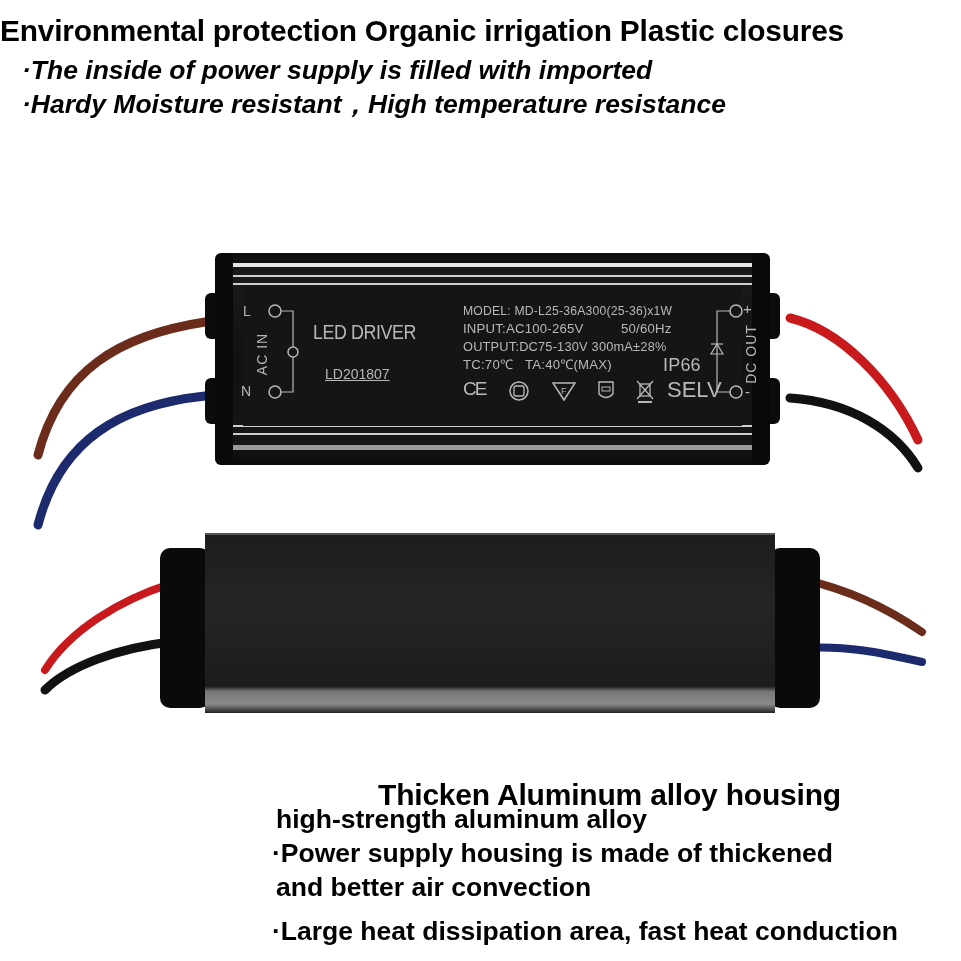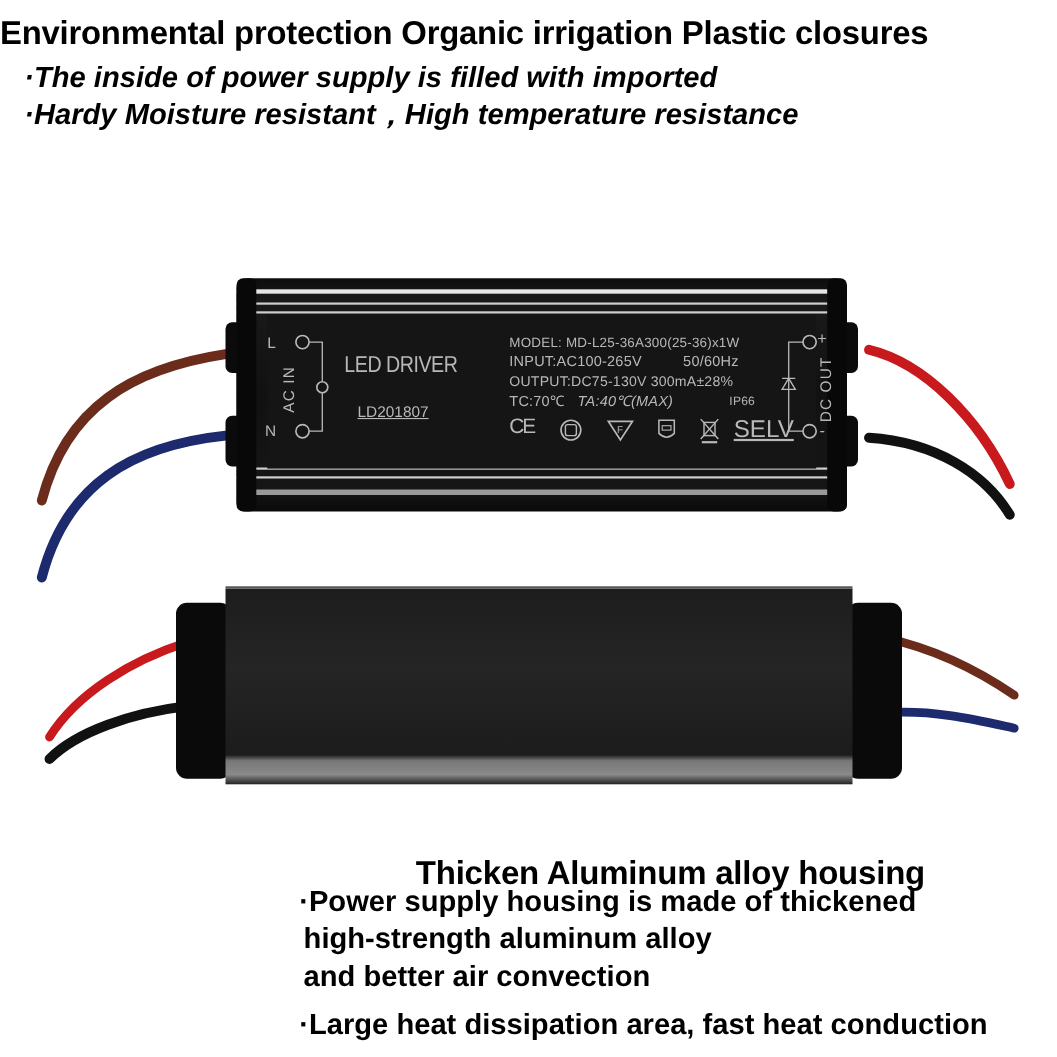--- a/index.html
+++ b/index.html
@@ -91,22 +91,22 @@
 
       <div class="abs" style="left:180px; top:16px;margin-left:40px;">
         <div class="label-text spec" style="position:relative; font-size:12.2px;">MODEL: MD-L25-36A300(25-36)x1W</div>
         <div style="position:relative; height:18px;">
           <span class="label-text spec" style="left:0;">INPUT:AC100-265V</span>
           <span class="label-text spec" style="left:158px;text-align:right;">50/60Hz</span>
         </div>
         <div class="label-text spec" style="position:relative; font-size:12.8px;">OUTPUT:DC75-130V 300mA±28%</div>
         <div style="position:relative; height:18px;">
           <span class="label-text spec" style="left:0;">TC:70℃</span>
-          <span class="label-text spec" style="left:62px;font-style:italic;">TA:40℃(MAX)</span>
-          <span class="label-text spec" style="left:200px; font-size:11px;">IP66</span>
+          <span class="label-text spec" style="left:62px;">TA:40℃(MAX)</span>
+          <span class="label-text spec" style="left:200px; font-size:18px;">IP66</span>
         </div>
         <div style="position:relative; height:30px; margin-top:2px;">
           <span class="label-text" style="left:0; top:2px; font-size:19px; letter-spacing:-2px;">CE</span>
           <svg class="abs" style="left:45px; top:4px;" width="22" height="22">
               <circle cx="11" cy="11" r="9" stroke="#b8b8b8" stroke-width="1.5" fill="none"></circle>
               <rect x="6" y="6" width="10" height="10" rx="2" stroke="#b8b8b8" stroke-width="1.3" fill="none"></rect>
             </svg>
           <svg class="abs" style="left:88px; top:4px;" width="26" height="22">
               <polygon points="2,3 24,3 13,20" stroke="#b8b8b8" stroke-width="1.5" fill="none"></polygon>
               <text x="10" y="14" fill="#b8b8b8" font-size="9" font-family="Liberation Sans, sans-serif">F</text>
@@ -114,21 +114,21 @@
           <svg class="abs" style="left:133px; top:3px;" width="20" height="24">
               <path d="M3 3 H17 V15 Q10 22 3 15 Z" stroke="#b8b8b8" stroke-width="1.4" fill="none"></path>
               <rect x="6" y="8" width="8" height="4" stroke="#b8b8b8" stroke-width="1" fill="none"></rect>
             </svg>
           <svg class="abs" style="left:172px; top:2px;" width="20" height="26">
               <rect x="5" y="6" width="10" height="12" stroke="#b8b8b8" stroke-width="1.3" fill="none"></rect>
               <line x1="2" y1="3" x2="18" y2="21" stroke="#b8b8b8" stroke-width="1.3"></line>
               <line x1="18" y1="3" x2="2" y2="21" stroke="#b8b8b8" stroke-width="1.3"></line>
               <rect x="3" y="23" width="14" height="2" fill="#b8b8b8"></rect>
             </svg>
-          <span class="label-text" style="left:204px; top:1px; font-size:22px;text-decoration:underline;">SELV</span>
+          <span class="label-text" style="left:204px; top:1px; font-size:22px;">SELV</span>
         </div>
       </div>
 
       <svg class="abs" style="left:466px; top:16px;" width="50" height="100">
         <circle cx="27" cy="9" r="6" stroke="#b8b8b8" stroke-width="1.5" fill="none"></circle>
         <circle cx="27" cy="90" r="6" stroke="#b8b8b8" stroke-width="1.5" fill="none"></circle>
         <polyline points="21,9 8,9 8,90 21,90" stroke="#b8b8b8" stroke-width="1.2" fill="none"></polyline>
         <polygon points="2,52 14,52 8,42" stroke="#b8b8b8" stroke-width="1.2" fill="none"></polygon>
         <line x1="2" y1="42" x2="14" y2="42" stroke="#b8b8b8" stroke-width="1.2"></line>
       </svg>
@@ -141,17 +141,17 @@
 
 <div class="abs driver-bottom">
   <div class="b-ear" style="left:0;"></div>
   <div class="b-ear" style="right:0;"></div>
   <div class="b-body"></div>
 </div>
 
 <div class="abs heading h-bottom">Thicken Aluminum alloy housing</div>
 
 <div class="abs" style="left:272px; top:802px;">
+  <div class="bullet-line" style="padding-left:4px"> high-strength aluminum alloy</div>
   <div class="bullet-line">·Power supply housing is made of thickened</div>
-  <div class="bullet-line" style="padding-left:4px"> high-strength aluminum alloy</div>
   <div class="bullet-line" style="padding-left:4px"> and better air convection</div>
   <div class="bullet-line" style="margin-top:10px">·Large heat dissipation area, fast heat conduction</div>
 </div>
 
 </body></html>

